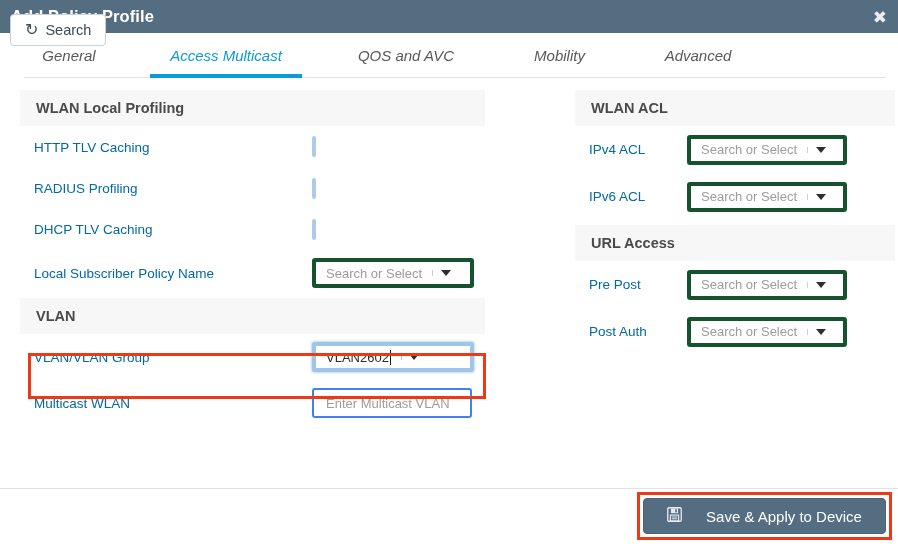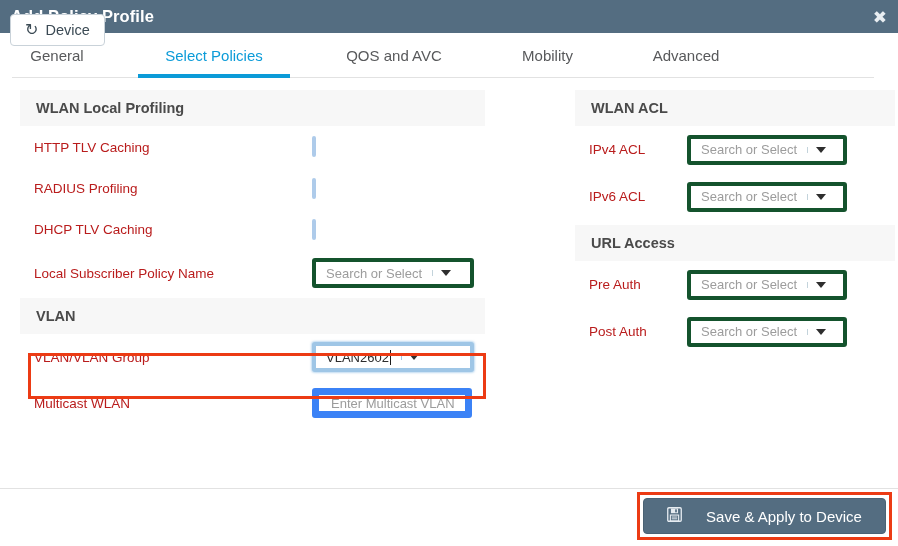--- a/index.html
+++ b/index.html
@@ -37,22 +37,22 @@
     color: #e9eef2;
     font-size: 17px;
     font-weight: bold;
     line-height: 1;
     cursor: pointer;
     font-family: "DejaVu Sans", sans-serif;
   }
 
   
   .tabbar {
-    position: absolute; left: 0; top: 33px;
-    width: 886px; height: 45px;
+    position: absolute; left: 12px; top: 33px;
+    width: 886px; height: 45px; font-style: italic;
   }
   .tabbar-line {
     position: absolute; left: 12px; right: 12px; bottom: 0;
     height: 1px; background: #e2e2e2;
   }
   .tab {
     position: absolute; top: 0;
     height: 45px;
     display: flex; align-items: center; justify-content: center;
     font-size: 15px;
@@ -83,21 +83,21 @@
     color: #4a4a4a;
   }
 
   .row {
     position: relative;
     display: flex; align-items: center;
     height: 41px;
   }
   .row .lbl {
     font-size: 13.5px;
-    color: #b91c1c;
+    color: #0369a1;
     white-space: nowrap;
   }
 
   
   .col-left  .row .lbl  { position: absolute; left: 14px; }
   .col-left  .row .ctrl { position: absolute; left: 292px; }
   
   .col-right .row .lbl  { position: absolute; left: 14px; }
   .col-right .row .ctrl { position: absolute; left: 112px; }
 
@@ -145,21 +145,21 @@
     border-color: #9fc6e6;
     box-shadow: 0 0 2px 1px rgba(140,190,230,.55);
   }
   .combo.focused .arrow { border-left-color: #9fc6e6; }
 
   .combo.w160 { width: 160px; }
   .combo.w162 { width: 162px; }
 
   .textinput {
     width: 160px; height: 30px;
-    border: 7px solid #3b82f6;
+    border: 2px solid #3b82f6;
     border-radius: 3px;
     background: #ffffff;
     display: flex; align-items: center;
     padding: 0 12px;
     font-size: 13px;
     color: #9c9c9c;
     white-space: nowrap;
   }
 
   .caret {
@@ -221,21 +221,21 @@
     <div class="titlebar-close">✖</div>
   </div>
 
   <div class="tabbar">
     <div class="tabbar-line"></div>
 
     <div class="tab" style="left:12px;width:90px;">
         <span>General</span>
       </div>
     <div class="tab active" style="left:138px;width:152px;">
-        <span>Select Policies</span>
+        <span>Access Multicast</span>
       </div>
     <div class="tab" style="left:495px;width:105px;">
         <span>Mobility</span>
       </div>
     <div class="tab" style="left:330px;width:128px;">
         <span>QOS and AVC</span>
       </div>
     <div class="tab" style="left:632px;width:108px;">
         <span>Advanced</span>
       </div>
@@ -331,21 +331,21 @@
             <span class="arrow">
                 <i></i>
               </span>
           </span>
         </span>
       </div>
 
       <div class="section-head" style="margin-top:5px;">URL Access</div>
 
       <div class="row" style="height:47px;">
-        <span class="lbl">Pre Auth</span>
+        <span class="lbl">Pre Post</span>
         <span class="ctrl">
           <span class="combo w160">
             <span class="field">Search or Select</span>
             <span class="arrow">
                 <i></i>
               </span>
           </span>
         </span>
       </div>
 
@@ -360,21 +360,21 @@
           </span>
         </span>
       </div>
     </div>
   </div>
 
   <div class="footer"></div>
 
   <div class="btn-cancel">
     <span class="icon-undo">↻</span>
-    <span>Device</span>
+    <span>Search</span>
   </div>
 
   <div class="btn-save">
     <span class="icon-disk">
       <svg width="15" height="15" viewBox="0 0 16 16" aria-hidden="true">
         <rect x="0.8" y="0.8" width="14.4" height="14.4" rx="1.2" fill="none" stroke="#e6ecf1" stroke-width="1.4"></rect>
         <rect x="4.2" y="1.6" width="7.6" height="5" fill="#e6ecf1"></rect>
         <rect x="8.7" y="2.5" width="1.8" height="3.2" fill="#546d81"></rect>
         <rect x="3.6" y="8.6" width="8.8" height="6.4" fill="none" stroke="#e6ecf1" stroke-width="1.2"></rect>
         <rect x="5.1" y="10.2" width="5.8" height="1" fill="#e6ecf1"></rect>

